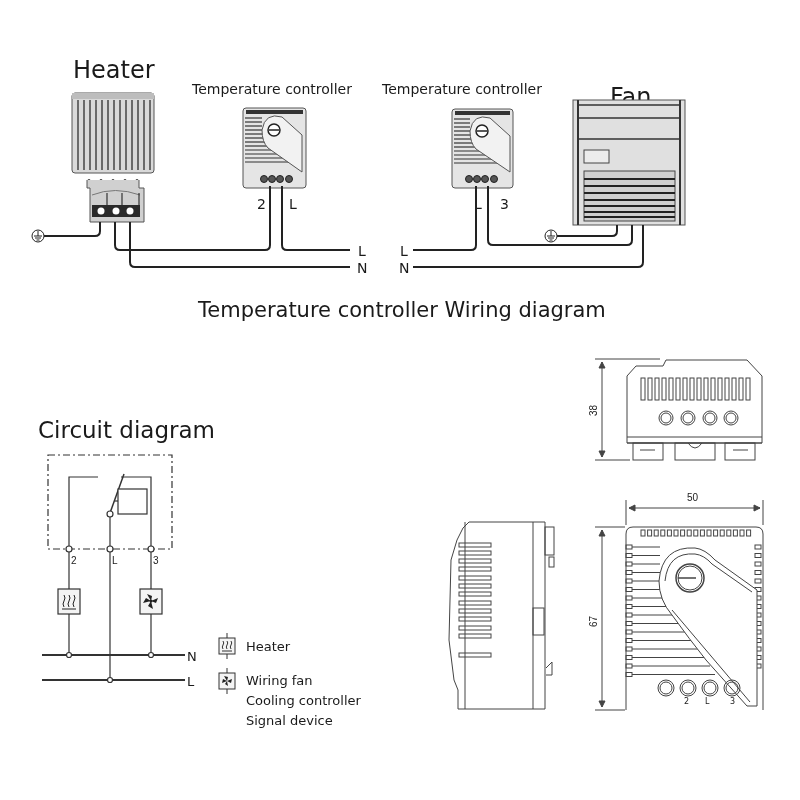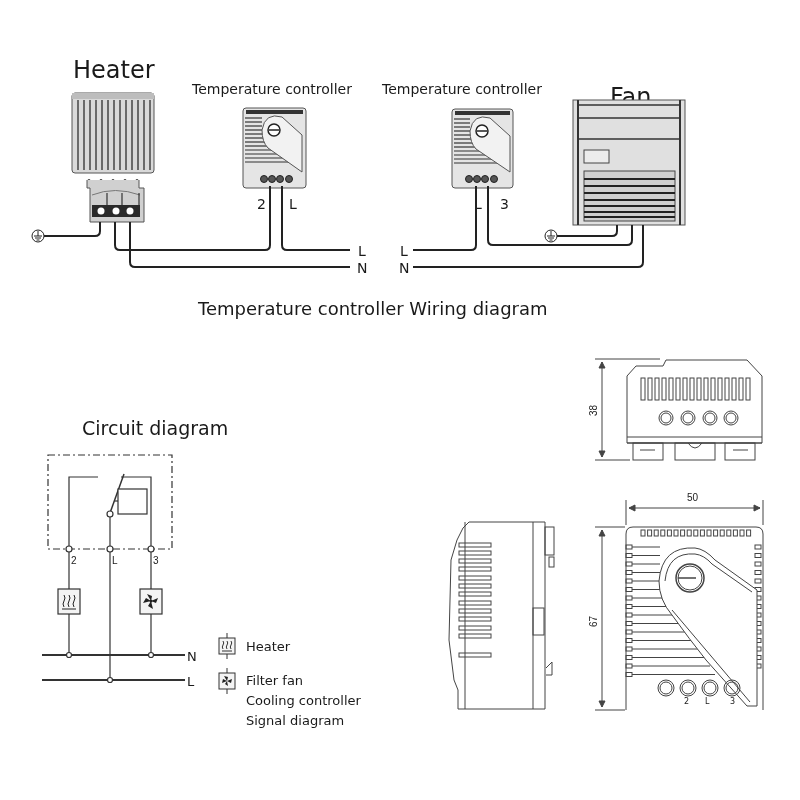--- a/index.html
+++ b/index.html
@@ -1,21 +1,21 @@
 <!DOCTYPE html>
 <html><head>
 <meta charset="utf-8">
 <style>
   html, body { margin:0; padding:0; background:#ffffff; }
   body { width:800px; height:800px; position:relative; overflow:hidden; font-family:"DejaVu Sans", sans-serif; color:#1a1a1a; }
   .lbl { position:absolute; white-space:nowrap; }
   .big { font-size:24px; }
   .mid { font-size:14px; }
-  .title { font-size:18px; }
-  .sec { font-size:19px;margin-left:44px; }
+  .title { font-size:21px; }
+  .sec { font-size:23px; }
   .small { font-size:13px; }
   .tiny { font-size:10px; font-family:"Liberation Sans", sans-serif; }
   svg { position:absolute; left:0; top:0; }
 </style>
 </head>
 <body>
 
 <div class="lbl big" style="left:73px;top:56px;">Heater</div>
 <div class="lbl mid" style="left:192px;top:81px;">Temperature controller</div>
 <div class="lbl mid" style="left:382px;top:81px;">Temperature controller</div>
@@ -35,23 +35,23 @@
 
 <div class="lbl sec" style="left:38px;top:417px;">Circuit diagram</div>
 <div class="lbl small" style="left:121px;top:494px;font-style:italic;">&lt;φ</div>
 <div class="lbl tiny" style="left:71px;top:555px;">2</div>
 <div class="lbl tiny" style="left:112px;top:555px;">L</div>
 <div class="lbl tiny" style="left:153px;top:555px;">3</div>
 <div class="lbl small" style="left:187px;top:649px;">N</div>
 <div class="lbl small" style="left:187px;top:674px;">L</div>
 
 <div class="lbl small" style="left:246px;top:639px;">Heater</div>
-<div class="lbl small" style="left:246px;top:673px;">Filter fan</div>
+<div class="lbl small" style="left:246px;top:673px;">Wiring fan</div>
 <div class="lbl small" style="left:246px;top:693px;">Cooling controller</div>
-<div class="lbl small" style="left:246px;top:713px;">Signal diagram</div>
+<div class="lbl small" style="left:246px;top:713px;">Signal device</div>
 
 <div class="lbl tiny" style="left:588px;top:405px;transform:rotate(-90deg);">38</div>
 <div class="lbl tiny" style="left:687px;top:492px;">50</div>
 <div class="lbl tiny" style="left:588px;top:616px;transform:rotate(-90deg);">67</div>
 
 <div class="lbl" style="left:671px;top:562px;font-size:6px;">90</div>
 <div class="lbl" style="left:667px;top:573px;font-size:6px;">80</div>
 <div class="lbl" style="left:669px;top:586px;font-size:6px;">70</div>
 <div class="lbl" style="left:680px;top:596px;font-size:6px;">60</div>
 <div class="lbl" style="left:695px;top:596px;font-size:6px;">50</div>

